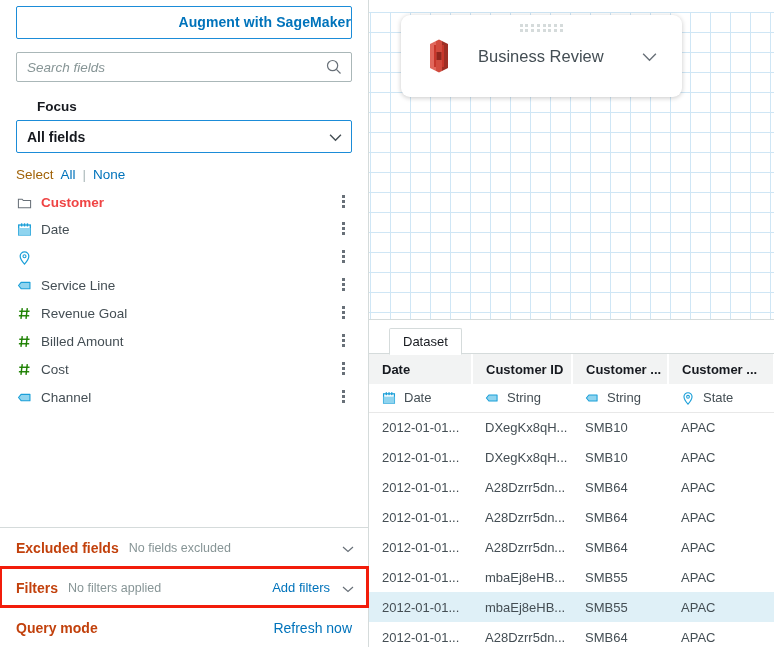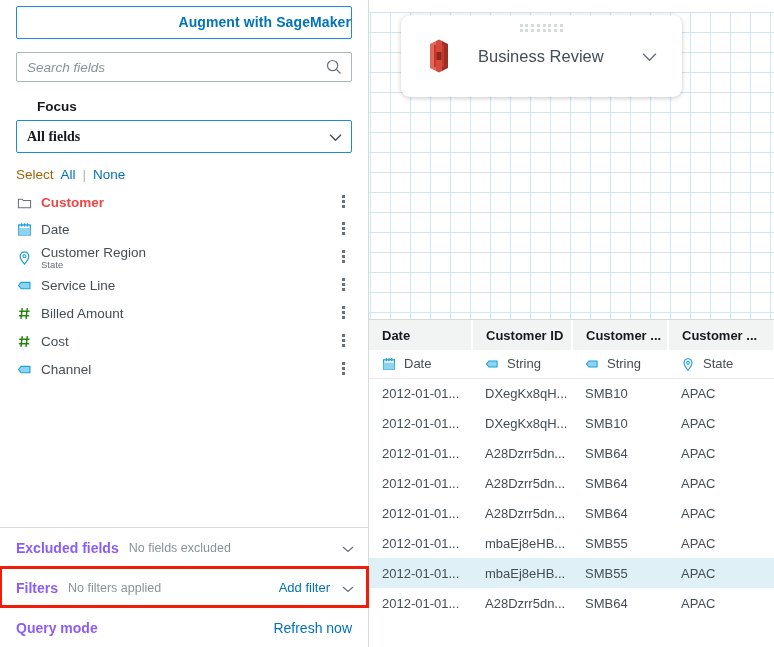--- a/index.html
+++ b/index.html
@@ -48,21 +48,21 @@
     position: absolute; right: 9px; top: 6px;
     width: 16px; height: 16px; pointer-events: none;
   }
 
   .focus-label {
     margin-top: 17px; font-size: 13.5px; font-weight: bold; color: #16191f; margin-left: 21px;
   }
   .focus-select {
     position: relative; margin-top: 6px; height: 33px;
     border: 1px solid #1b8cd8; border-radius: 2px; background: #fff;
-    display: flex; align-items: center; padding: 0 10px; cursor: pointer; font-family: Liberation Serif, serif;
+    display: flex; align-items: center; padding: 0 10px; cursor: pointer;
   }
   .focus-select .val { font-size: 14px; font-weight: bold; color: #16191f; }
   .chev {
     position: absolute; right: 9px; top: 50%; width: 13px; height: 13px;
     margin-top: -6px;
   }
 
   .select-row {
     margin-top: 14px; display: flex; align-items: center; gap: 7px;
     font-size: 13.5px;
@@ -97,21 +97,21 @@
     display: block; width: 3px; height: 3px; background: #687078;
     margin: 0 auto 2px auto;
   }
 
   
   .acc {
     border-top: 1px solid #d5dbdb;
     height: 40px; display: flex; align-items: center;
     padding: 0 16px; position: relative; cursor: pointer; flex: 0 0 auto;
   }
-  .acc .t { font-size: 14px; font-weight: bold; color: #8b5cf6; }
+  .acc .t { font-size: 14px; font-weight: bold; color: #c2410c; }
   .acc .s { font-size: 12.5px; color: #879596; margin-left: 10px; }
   .acc .act {
     margin-left: auto; margin-right: 22px;
     font-size: 13px; color: #0073bb; cursor: pointer;
   }
   .acc .accchev { position: absolute; right: 14px; top: 15px; width: 12px; height: 12px; }
   .acc.highlight {
     outline: 3px solid #f21c0a; outline-offset: -2px; z-index: 5;
   }
   .acc.qm { border-bottom: 0; }
@@ -263,38 +263,54 @@
             <i></i>
           </div>
         </div>
         <div class="field-row">
           <span class="fi">
             <svg viewBox="0 0 16 16" width="15" height="15">
               <path d="M8 15c0 0 4.6-5.2 4.6-8.4A4.6 4.6 0 0 0 8 2a4.6 4.6 0 0 0-4.6 4.6C3.4 9.8 8 15 8 15z" fill="none" stroke="#1b9fd8" stroke-width="1.3"></path>
               <circle cx="8" cy="6.6" r="1.6" fill="none" stroke="#1b9fd8" stroke-width="1.2"></circle>
             </svg>
           </span>
-          <div class="fstack">
-            <span class="fname">Customer Region</span>
-            <span class="fsub">State</span>
-          </div>
           <div class="kebab">
             <i></i>
             <i></i>
             <i></i>
           </div>
         </div>
         <div class="field-row">
           <span class="fi">
             <svg viewBox="0 0 16 16" width="15" height="15">
               <path d="M4.4 4.6h9.4v6.8H4.4L1.6 8z" fill="#8fd4ef" stroke="#1b9fd8" stroke-width="1.2" stroke-linejoin="round"></path>
             </svg>
           </span>
           <div class="fstack">
             <span class="fname">Service Line</span>
+          </div>
+          <div class="kebab">
+            <i></i>
+            <i></i>
+            <i></i>
+          </div>
+        </div>
+        <div class="field-row">
+          <span class="fi">
+            <svg viewBox="0 0 16 16" width="15" height="15">
+              <g stroke="#1d8102" stroke-width="1.5">
+                <line x1="5.6" y1="2.2" x2="4.2" y2="13.8"></line>
+                <line x1="11" y1="2.2" x2="9.6" y2="13.8"></line>
+                <line x1="2.4" y1="5.6" x2="13.4" y2="5.6"></line>
+                <line x1="2" y1="10.4" x2="13" y2="10.4"></line>
+              </g>
+            </svg>
+          </span>
+          <div class="fstack">
+            <span class="fname">Revenue Goal</span>
           </div>
           <div class="kebab">
             <i></i>
             <i></i>
             <i></i>
           </div>
         </div>
         <div class="field-row">
           <span class="fi">
             <svg viewBox="0 0 16 16" width="15" height="15">
@@ -356,21 +372,21 @@
       <span class="t">Excluded fields</span>
       <span class="s">No fields excluded</span>
       <svg class="accchev" viewBox="0 0 12 12">
         <polyline points="1,4 6,8.5 11,4" fill="none" stroke="#687078" stroke-width="1.2"></polyline>
       </svg>
     </div>
 
     <div class="acc highlight">
       <span class="t">Filters</span>
       <span class="s">No filters applied</span>
-      <span class="act">Add filter</span>
+      <span class="act">Add filters</span>
       <svg class="accchev" viewBox="0 0 12 12">
         <polyline points="1,4 6,8.5 11,4" fill="none" stroke="#687078" stroke-width="1.2"></polyline>
       </svg>
     </div>
 
     <div class="acc qm">
       <span class="t">Query mode</span>
       <span class="act">Refresh now</span>
     </div>
   </div>
@@ -409,20 +425,23 @@
 
         <div class="ds-title">Business Review</div>
 
         <svg class="ds-chev" viewBox="0 0 16 16">
           <polyline points="2,5.5 8,11.5 14,5.5" fill="none" stroke="#687078" stroke-width="1.3"></polyline>
         </svg>
       </div>
     </div>
 
     <div id="table-area">
+      <div class="tabs">
+        <div class="tab">Dataset</div>
+      </div>
       <table>
         <colgroup>
           <col class="c0">
             <col class="c1">
             <col class="c2">
             <col class="c3">
         </colgroup>
         <thead>
           <tr class="thead-row" id="hdr-row">
               <th>Date</th>

